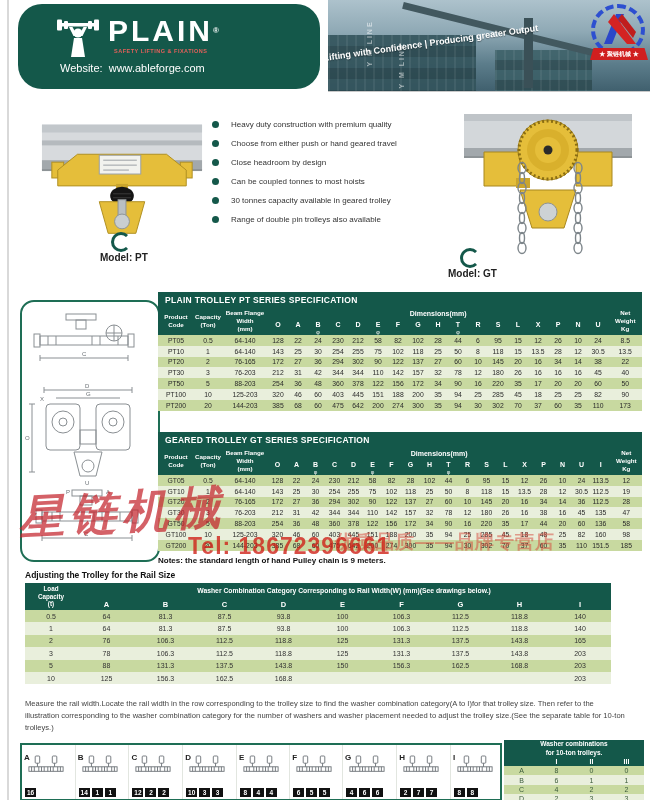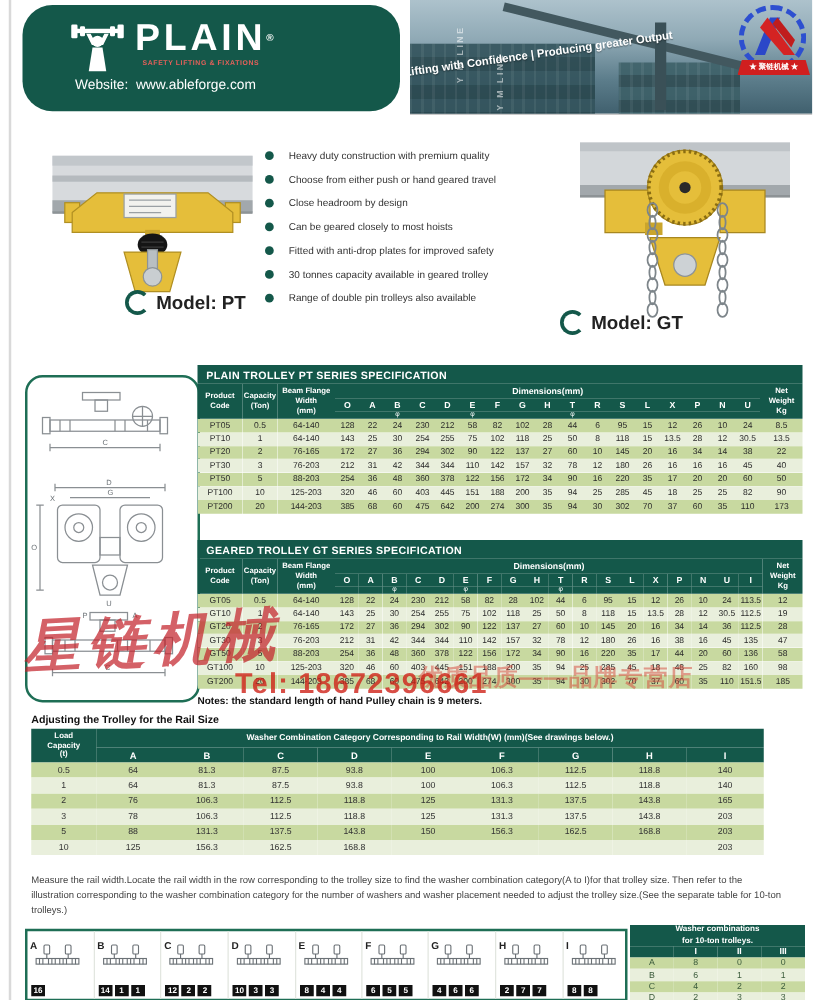--- a/index.html
+++ b/index.html
@@ -31,21 +31,21 @@
   .chain-ring{position:absolute;right:3px;top:0;width:46px;height:44px;border:4px dashed #2d4fd0;border-radius:50%;}
   .logo-x{position:absolute;right:8px;top:6px;}
   .logo-banner{position:absolute;right:0;bottom:0;width:58px;height:12px;background:#d01f1f;
         color:#fff;font-size:6px;font-weight:bold;text-align:center;line-height:12px;
         clip-path:polygon(6% 0,94% 0,100% 100%,0 100%);}
   
   .features{position:absolute;left:212px;top:120px;width:250px;margin:0;padding:0;list-style:none;}
   .features li{display:flex;align-items:flex-start;height:19px;color:#333;font-size:8px;}
   .dot{flex:0 0 7px;width:7px;height:7px;border-radius:50%;background:#14584A;margin:1px 12px 0 0;}
   .product-img{position:absolute;}
-  .model-label{position:absolute;display:flex;align-items:center;font-size:15px;font-weight:bold;color:#222;}
+  .model-label{position:absolute;display:flex;align-items:center;font-size:10px;font-weight:bold;color:#222;flex-direction:column;}
   .c-arc{width:14px;height:14px;border:3.5px solid #14584A;border-right-color:transparent;border-radius:50%;
         margin-right:5px;display:inline-block;}
   
   .spec-wrap{position:absolute;left:158px;width:484px;}
   .title-bar{background:#14584A;color:#fff;font-size:8.5px;font-weight:bold;padding:3px 0 2px 7px;letter-spacing:.3px;}
   table.spec{border-collapse:collapse;table-layout:fixed;width:484px;}
   table.spec thead th{background:#14584A;color:#fff;padding:0;}
   .spec .h3{font-size:6.2px;line-height:1.25;white-space:pre-line;font-weight:bold;}
   .spec .dims-h{font-size:7px;height:12px;font-weight:bold;}
   .spec tr.letters th{font-size:7px;height:10px;font-weight:bold;}
@@ -178,25 +178,21 @@
       <li>
         <span class="dot"></span>
         <span>Choose from either push or hand geared travel</span>
       </li>
       <li>
         <span class="dot"></span>
         <span>Close headroom by design</span>
       </li>
       <li>
         <span class="dot"></span>
-        <span>Can be geared closely to most hoists</span>
-      </li>
-      <li>
-        <span class="dot"></span>
-        <span>Fitted with anti-drop plates for improved safety</span>
+        <span>Can be coupled tonnes to most hoists</span>
       </li>
       <li>
         <span class="dot"></span>
         <span>30 tonnes capacity available in geared trolley</span>
       </li>
       <li>
         <span class="dot"></span>
         <span>Range of double pin trolleys also available</span>
       </li>
     </ul>

